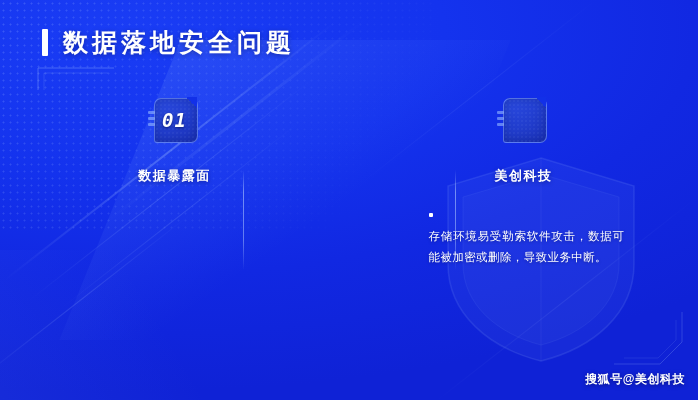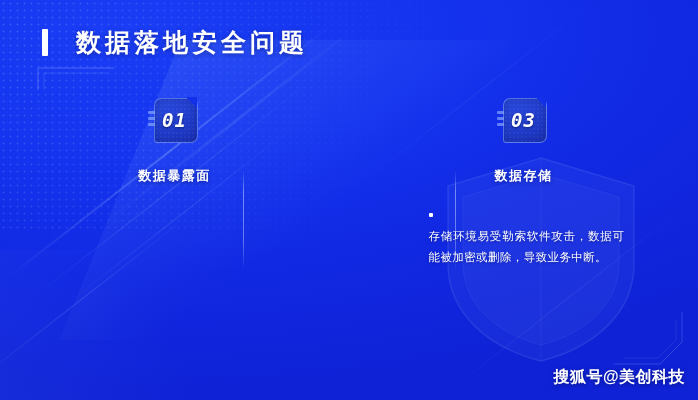--- a/index.html
+++ b/index.html
@@ -58,21 +58,21 @@
   }
   .corner-deco{
     position:absolute;right:14px;bottom:34px;width:70px;height:54px;
     opacity:.35;pointer-events:none;
   }
   .deco-tl{
     position:absolute;left:36px;top:62px;width:80px;height:30px;opacity:.45;
   }
 
   
-  .header{position:absolute;left:42px;top:26px;display:flex;align-items:center;gap:28px;}
+  .header{position:absolute;left:42px;top:26px;display:flex;align-items:center;gap:15px;}
   .title-bar{width:6px;height:27px;background:#ffffff;border-radius:1px;}
   .title{
     color:#ffffff;font-size:25px;font-weight:700;letter-spacing:4px;
     text-shadow:0 1px 5px rgba(0,0,20,.35);white-space:nowrap;
   }
 
   
   .cols{position:absolute;left:0;top:84px;width:698px;height:240px;display:flex;}
   .col{position:relative;flex:1;display:flex;flex-direction:column;align-items:center;}
   .divider{
@@ -141,21 +141,21 @@
     color:#ffffff;font-size:11.5px;line-height:1.85;letter-spacing:.4px;
     text-align:justify;text-shadow:0 1px 3px rgba(0,10,60,.4);
   }
   .c1 .col-body{width:178px;margin-left:-6px;}
   .c2 .col-body{width:176px;margin-left:-2px;}
   .c3 .col-body{width:196px;margin-left:6px;flex-direction:column;}
 
   
   .watermark{
     position:absolute;right:13px;bottom:12px;
-    color:#ffffff;font-size:16px;font-weight:700;letter-spacing:.5px;
+    color:#ffffff;font-size:12px;font-weight:700;letter-spacing:.5px;
     text-shadow:0 1px 4px rgba(0,10,60,.55);
     padding-left:12px;
   }
 </style>
 </head>
 <body>
 
 <div class="stage">
 
   <div class="bg-base"></div>
@@ -214,23 +214,22 @@
 
     <div class="col c3">
       <div class="badge">
         <div class="badge-body"></div>
         <div class="badge-corner"></div>
         <div class="badge-notch">
             <i></i>
             <i></i>
             <i></i>
           </div>
-        <div class="badge-num">03</div>
       </div>
-      <div class="col-head">数据存储</div>
+      <div class="col-head">美创科技</div>
       <div class="col-body">
         <div class="bullet"></div>
         <div class="body-text">存储环境易受勒索软件攻击，数据可能被加密或删除，导致业务中断。</div>
       </div>
     </div>
 
   </div>
 
   <div class="watermark">搜狐号@美创科技</div>
 

